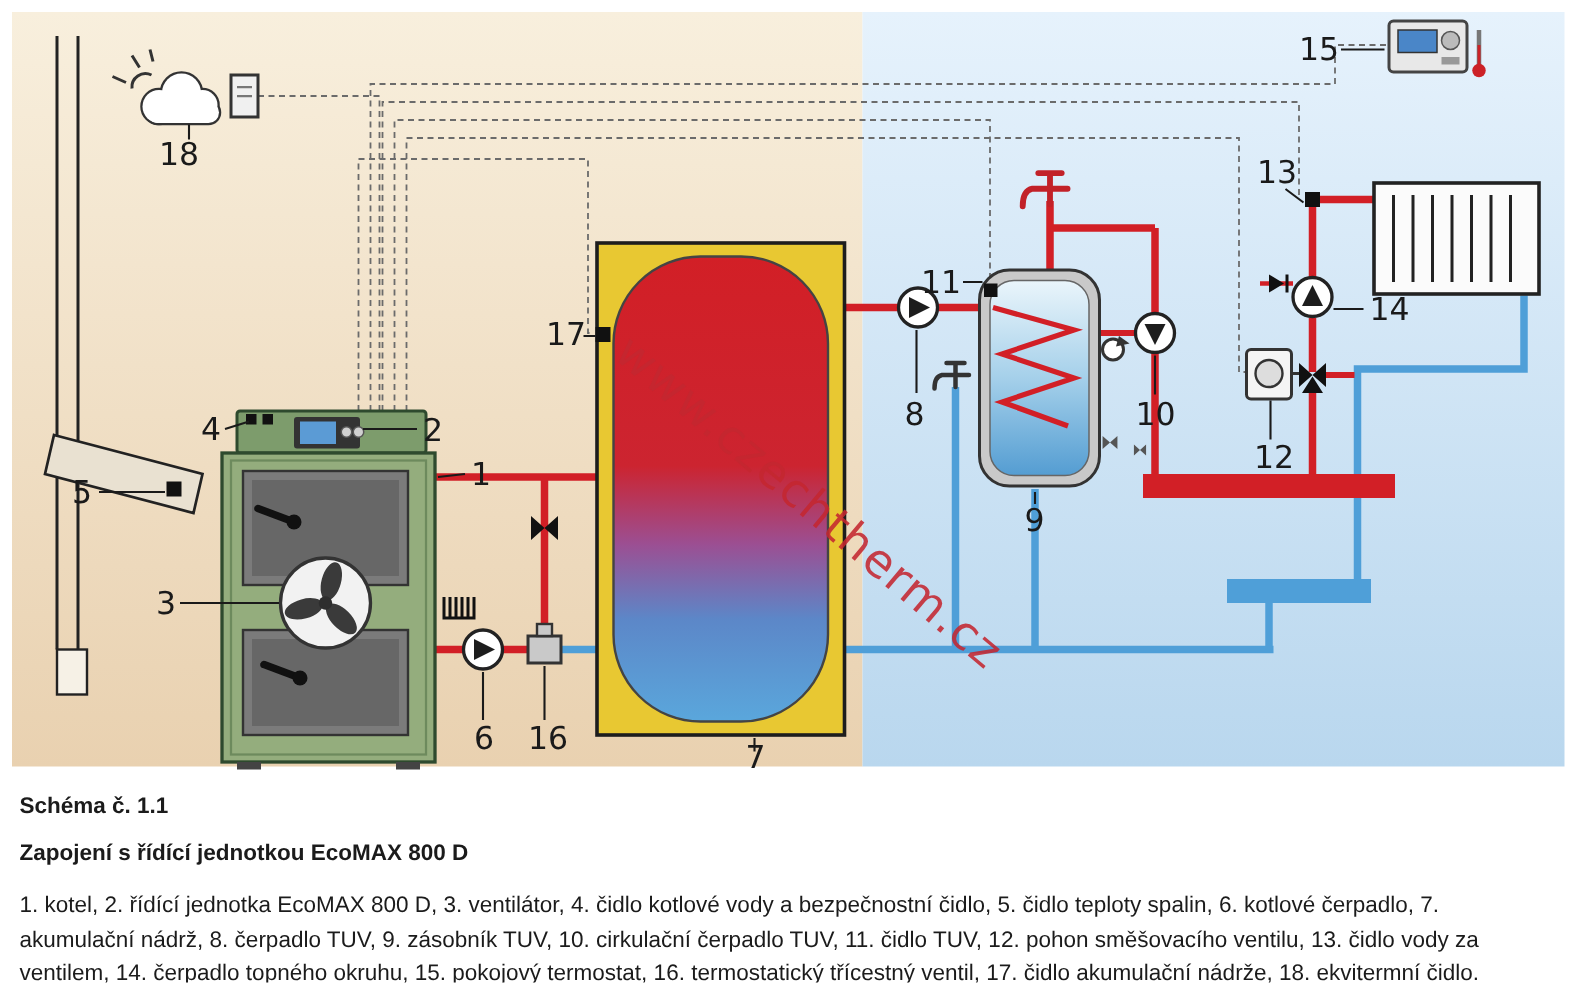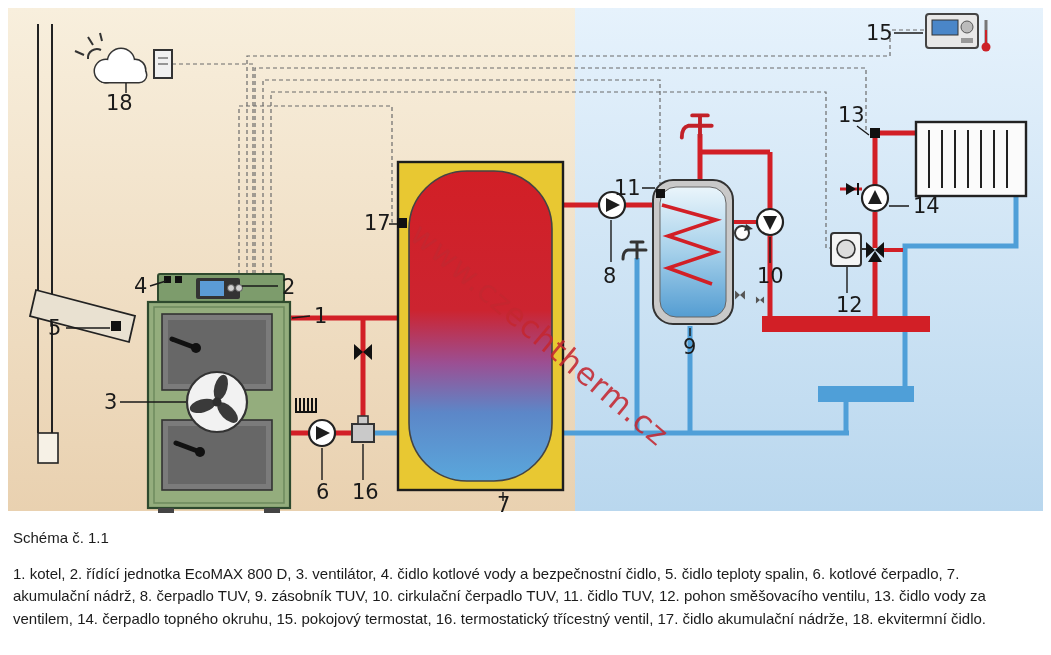--- a/index.html
+++ b/index.html
@@ -4,21 +4,21 @@
 <style>
   html,body{margin:0;padding:0;background:#ffffff;width:1051px;height:655px;overflow:hidden;
     font-family:"Liberation Sans", sans-serif;color:#1b1b1b;}
   .stage{position:relative;width:1051px;height:655px;}
   svg{display:block;}
   .lbl{font-family:"DejaVu Sans", sans-serif;font-size:21px;fill:#1a1a1a;}
   .watermark{font-family:"DejaVu Sans", sans-serif;font-size:31px;letter-spacing:1px;
     fill:#c42730;fill-opacity:.88;}
   .caption{padding:10px 14px 0 13px;}
   .caption p{margin:0 0 11px 0;font-size:15px;line-height:1.3;}
-  .caption p.bold{font-weight:normal;}
+  .caption p.bold{font-weight:bold;}
   .caption p.legend{margin-top:15px;line-height:1.5;}
 </style>
 </head>
 <body>
 
 <div class="stage">
 <svg width="1051" height="518" viewBox="0 0 1051 518">
   <defs>
     <linearGradient id="bgWarm" x1="0" y1="0" x2="0" y2="1">
       <stop offset="0" stop-color="#f8efdd"></stop>
@@ -241,15 +241,16 @@
     <text class="lbl" x="913" y="213">14</text>
     <text class="lbl" x="866" y="40">15</text>
     <text class="lbl" x="352" y="499">16</text>
     <text class="lbl" x="364" y="230">17</text>
     <text class="lbl" x="106" y="110">18</text>
   </g>
 </svg>
 
 <div class="caption">
   <p class="bold">Schéma č. 1.1</p>
+  <p class="bold">Zapojení s řídící jednotkou EcoMAX 800 D</p>
   <p class="legend">1. kotel, 2. řídící jednotka EcoMAX 800 D, 3. ventilátor, 4. čidlo kotlové vody a bezpečnostní čidlo, 5. čidlo teploty spalin, 6. kotlové čerpadlo, 7. akumulační nádrž, 8. čerpadlo TUV, 9. zásobník TUV, 10. cirkulační čerpadlo TUV, 11. čidlo TUV, 12. pohon směšovacího ventilu, 13. čidlo vody za ventilem, 14. čerpadlo topného okruhu, 15. pokojový termostat, 16. termostatický třícestný ventil, 17. čidlo akumulační nádrže, 18. ekvitermní čidlo.</p>
 </div>
 </div>
 
 </body></html>

